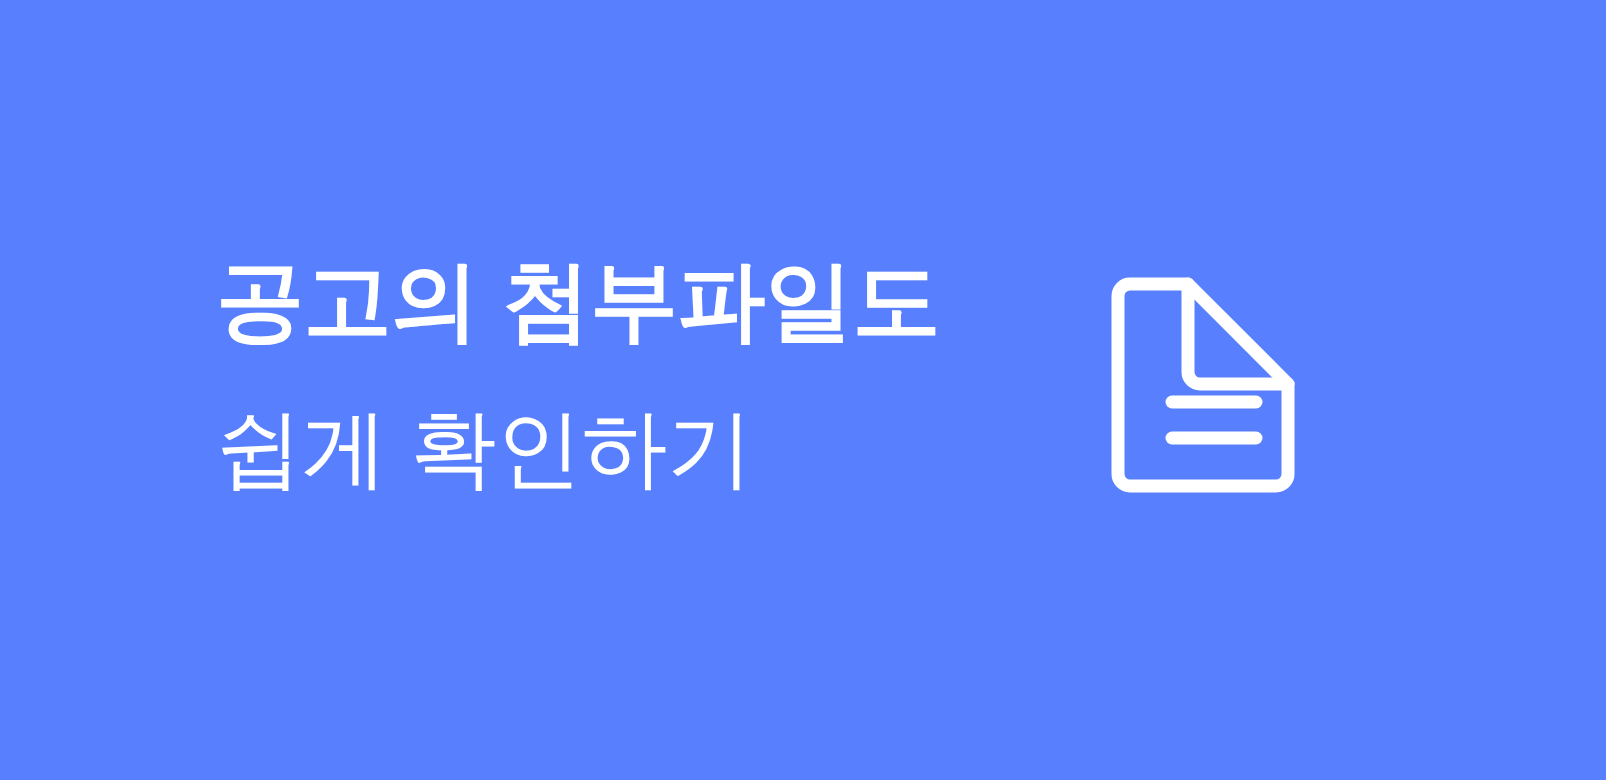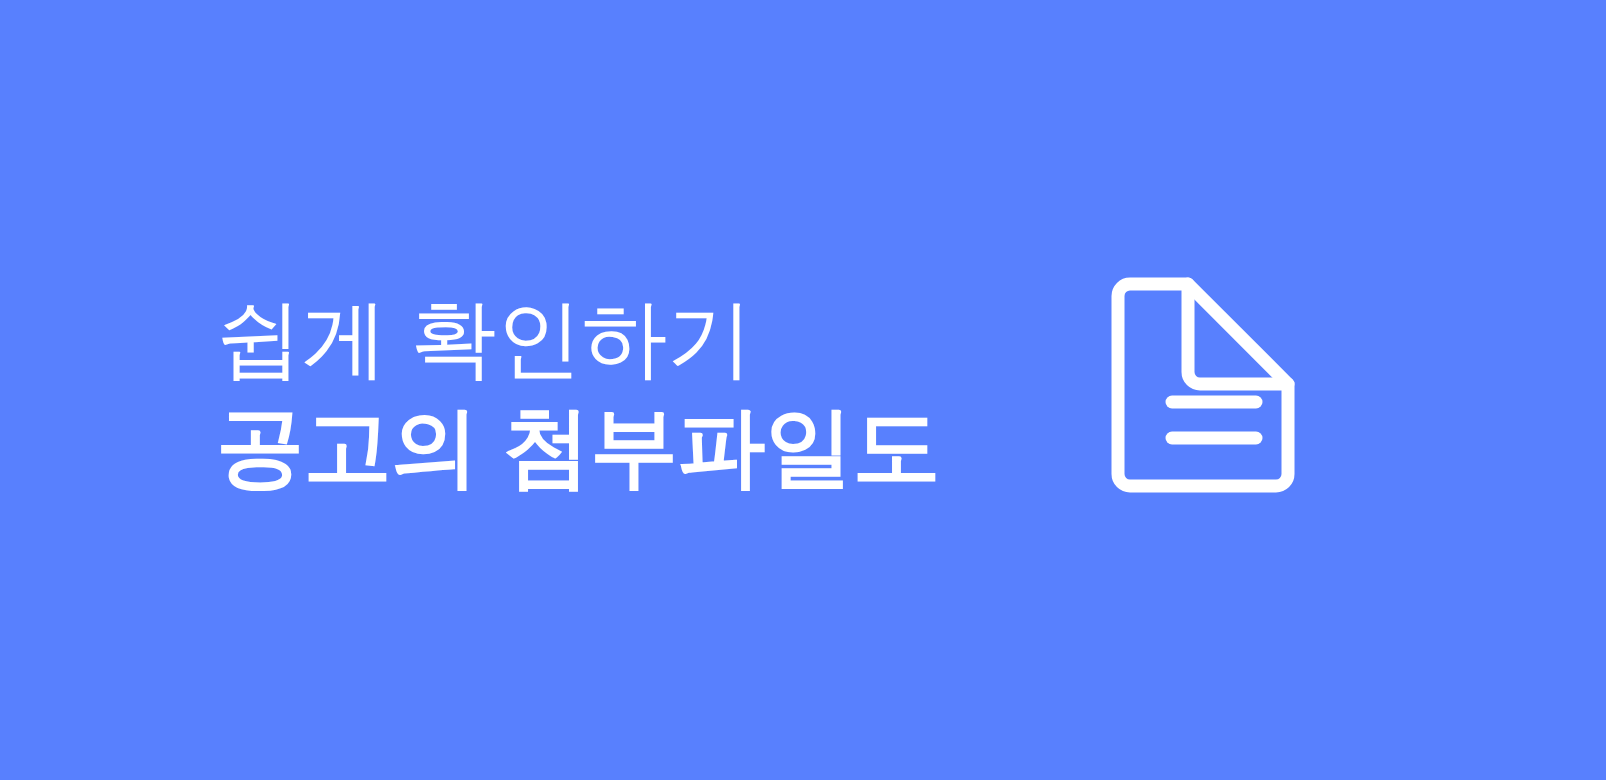--- a/index.html
+++ b/index.html
@@ -57,22 +57,22 @@
     width: 200px;
     height: 238px;
   }
 </style>
 </head>
 <body>
 
 <div class="banner">
 
   <div class="headline">
+    <span class="headline-line primary">공고의 첨부파일도</span>
     <span class="headline-line secondary">쉽게 확인하기</span>
-    <span class="headline-line primary">공고의 첨부파일도</span>
   </div>
 
   <div class="doc-icon-wrap">
     <svg viewBox="0 0 200 238" xmlns="http://www.w3.org/2000/svg" fill="none" stroke="#ffffff" stroke-width="13" stroke-linecap="round" stroke-linejoin="round">
       <path d="M 88 18 L 30 18 A 12 12 0 0 0 18 30 L 18 208 A 12 12 0 0 0 30 220 L 176 220 A 12 12 0 0 0 188 208 L 188 118 Z"></path>
       <path d="M 88 18 L 88 106 A 12 12 0 0 0 100 118 L 188 118"></path>
       <line x1="72" y1="136" x2="156" y2="136"></line>
       <line x1="72" y1="172" x2="156" y2="172"></line>
     </svg>
   </div>

